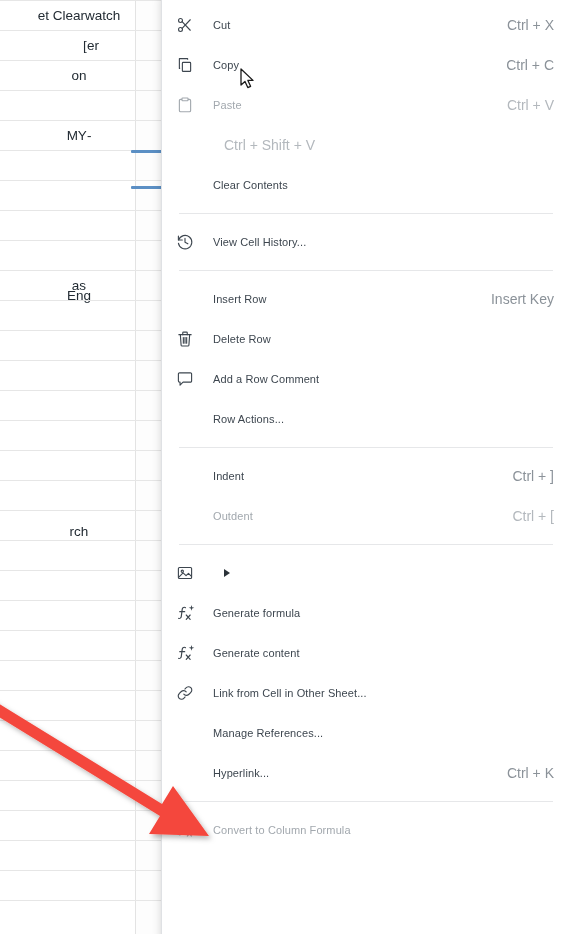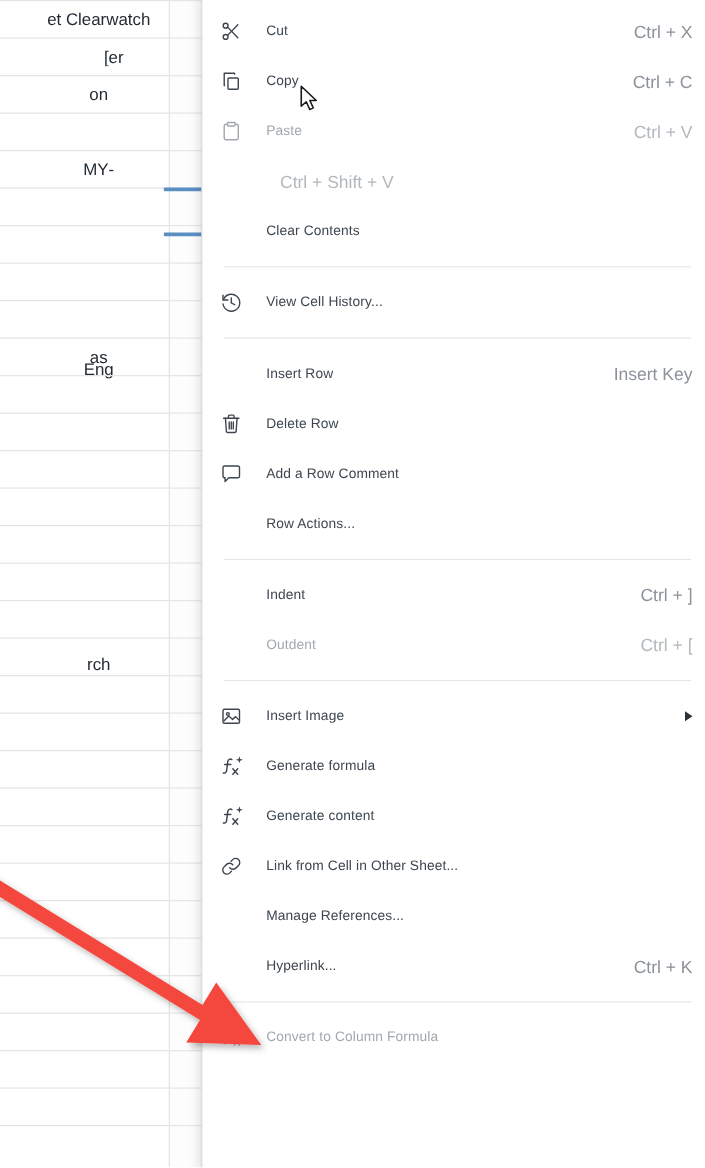--- a/index.html
+++ b/index.html
@@ -301,21 +301,20 @@
       </div>
       <div class="divider"></div>
       <div class="mi">
         <div class="mi-icon">
           <svg width="18" height="18" viewBox="0 0 24 24" fill="none" stroke="currentColor" stroke-width="1.5" stroke-linejoin="round">
             <rect x="3.2" y="4.6" width="17.6" height="14.8" rx="1.4"></rect>
             <circle cx="8.4" cy="9.6" r="1.5"></circle>
             <polyline points="3.8,17.4 9.4,11.8 13.4,15.4 16.6,12.4 20.6,16.4"></polyline>
           </svg>
         </div>
-        <div class="mi-label">Insert Image</div>
         <div class="mi-caret"></div>
       </div>
       <div class="mi">
         <div class="mi-icon">
           <svg width="20" height="20" viewBox="0 0 24 24" fill="none" stroke="currentColor" stroke-width="1.4" stroke-linecap="round" stroke-linejoin="round">
             <path d="M11.4 5.6 a2.5 2.5 0 0 0 -3.9 1.8 L6.3 16.4 a2.5 2.5 0 0 1 -3.1 2.1"></path>
             <line x1="4.5" y1="10.4" x2="10.4" y2="10.4"></line>
             <line x1="12.3" y1="14.4" x2="17" y2="19.6"></line>
             <line x1="17" y1="14.4" x2="12.3" y2="19.6"></line>
             <path d="M18.6 2.4 L19.4 5.0 L22 5.8 L19.4 6.6 L18.6 9.2 L17.8 6.6 L15.2 5.8 L17.8 5.0 Z" fill="currentColor" stroke="none"></path>

